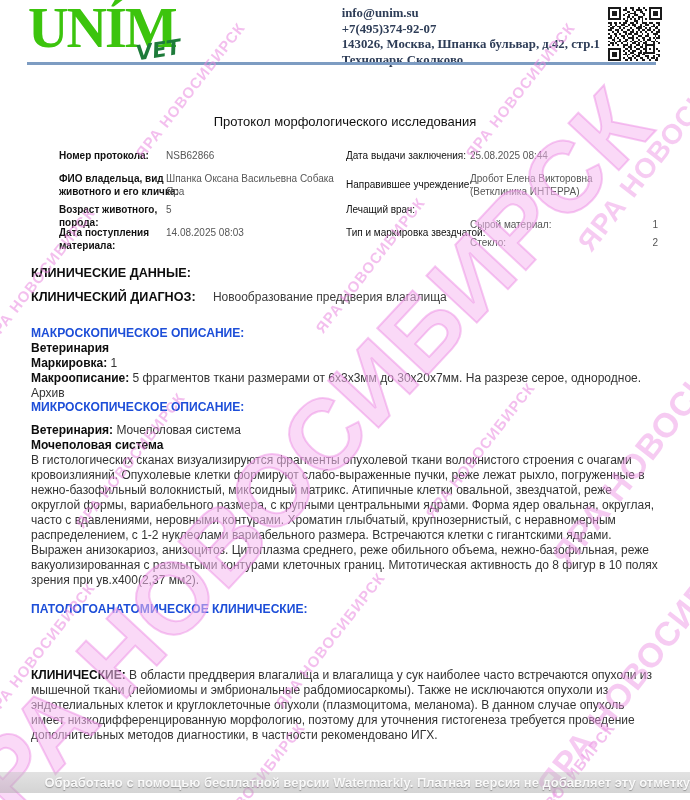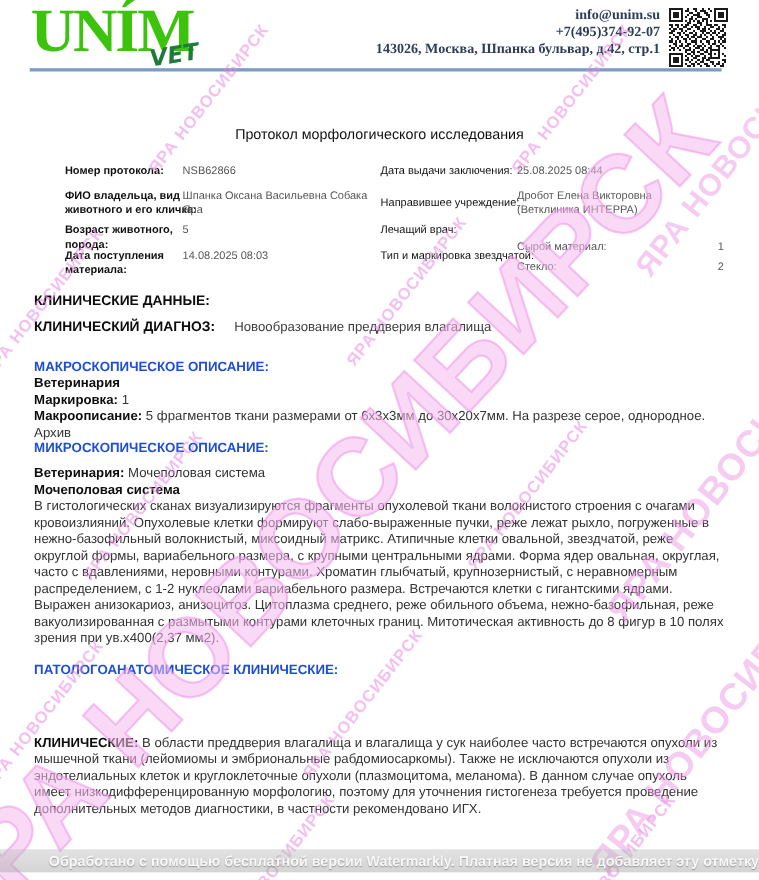--- a/index.html
+++ b/index.html
@@ -5,21 +5,21 @@
   html,body{margin:0;padding:0;background:#ffffff;}
   .page{position:relative;width:690px;height:800px;background:#fff;overflow:hidden;
         font-family:"Liberation Sans",sans-serif;color:#1f1f1f;}
 
   
   .logo{position:absolute;left:28px;top:6px;}
   .logo-main{font-family:Liberation Serif, serif;font-weight:800;font-size:56px;line-height:44px;
              color:#3cc40d;letter-spacing:-2px;}
   .logo-sub{position:absolute;left:108px;top:32px;font-family:"DejaVu Sans",sans-serif;
             font-style:italic;font-weight:700;font-size:21px;color:#1e7b3a;transform:rotate(-9deg);}
-  .contact{position:absolute;top:6px;right:90px;text-align:right;
+  .contact{position:absolute;top:6px;right:90px;text-align:left;
            font-family:"Liberation Serif",serif;font-weight:700;font-size:12.8px;line-height:15.5px;color:#2e3d57;}
   .qr{position:absolute;top:7px;right:28px;width:54px;height:54px;}
   .rule{position:absolute;top:62px;left:27px;width:629px;height:2.5px;background:#7d9cc2;}
 
   
   .doc-title{position:absolute;top:114px;left:0;width:100%;text-align:center;
              font-weight:400;font-size:13px;color:#111;}
 
   
   .info{position:absolute;left:0;top:0;width:690px;font-size:10px;line-height:12.5px;}
@@ -61,20 +61,21 @@
 
   <div class="logo">
     <div class="logo-main">UNÍM</div>
     <div class="logo-sub">VET</div>
   </div>
 
   <div class="contact">
     <div>info@unim.su</div>
     <div>+7(495)374-92-07</div>
     <div>143026, Москва, Шпанка бульвар, д.42, стр.1</div>
+    <div>Технопарк Сколково</div>
   </div>
 
   <svg class="qr" viewBox="0 0 29 29" shape-rendering="crispEdges">
     <rect x="0" y="0" width="29" height="29" fill="#fff"></rect>
     <g fill="#1a1a1a">
       <rect x="0" y="0" width="7" height="7"></rect>
         <rect x="22" y="0" width="7" height="7"></rect>
         <rect x="0" y="22" width="7" height="7"></rect>
       <rect x="2" y="2" width="3" height="3" fill="#1a1a1a"></rect>
       <path d="M9 0h1v1H9z M12 0h2v1h-2z M16 0h1v1h-1z M19 0h1v1h-1z M8 1h2v1H8z M13 1h1v1h-1z M15 1h3v1h-3z M20 1h1v1h-1z M10 2h2v1h-2z M14 2h1v1h-1z M17 2h2v1h-2z M9 3h1v1H9z M12 3h3v1h-3z M18 3h2v1h-2z M8 4h1v1H8z M11 4h1v1h-1z M14 4h2v1h-2z M19 4h1v1h-1z M10 5h2v1h-2z M13 5h1v1h-1z M16 5h3v1h-3z M8 6h1v1H8z M10 6h1v1h-1z M12 6h1v1h-1z M14 6h1v1h-1z M16 6h1v1h-1z M18 6h1v1h-1z M20 6h1v1h-1z M9 7h2v1H9z M14 7h2v1h-2z M18 7h1v1h-1z M0 8h2v1H0z M3 8h2v1H3z M6 8h1v1H6z M8 8h2v1H8z M12 8h2v1h-2z M15 8h1v1h-1z M18 8h3v1h-3z M22 8h2v1h-2z M26 8h2v1h-2z M1 9h1v1H1z M4 9h1v1H4z M7 9h2v1H7z M11 9h1v1h-1z M13 9h2v1h-2z M17 9h1v1h-1z M20 9h2v1h-2z M24 9h1v1h-1z M27 9h1v1h-1z M0 10h1v1H0z M2 10h2v1H2z M5 10h2v1H5z M9 10h2v1H9z M14 10h1v1h-1z M16 10h2v1h-2z M19 10h1v1h-1z M23 10h2v1h-2z M26 10h1v1h-1z M1 11h2v1H1z M6 11h1v1H6z M8 11h1v1H8z M12 11h1v1h-1z M15 11h3v1h-3z M20 11h1v1h-1z M22 11h1v1h-1z M25 11h2v1h-2z M0 12h2v1H0z M4 12h2v1H4z M7 12h1v1H7z M10 12h2v1h-2z M13 12h1v1h-1z M16 12h1v1h-1z M18 12h2v1h-2z M21 12h2v1h-2z M24 12h1v1h-1z M27 12h1v1h-1z M2 13h1v1H2z M5 13h1v1H5z M8 13h2v1H8z M12 13h2v1h-2z M15 13h1v1h-1z M17 13h1v1h-1z M20 13h1v1h-1z M23 13h1v1h-1z M26 13h2v1h-2z M0 14h1v1H0z M3 14h2v1H3z M6 14h1v1H6z M9 14h1v1H9z M11 14h2v1h-2z M14 14h2v1h-2z M18 14h1v1h-1z M21 14h1v1h-1z M24 14h3v1h-3z M1 15h1v1H1z M4 15h1v1H4z M7 15h2v1H7z M10 15h1v1h-1z M13 15h1v1h-1z M16 15h2v1h-2z M20 15h2v1h-2z M25 15h1v1h-1z M27 15h1v1h-1z M0 16h2v1H0z M3 16h1v1H3z M5 16h1v1H5z M8 16h1v1H8z M11 16h3v1h-3z M15 16h1v1h-1z M18 16h2v1h-2z M22 16h1v1h-1z M24 16h1v1h-1z M26 16h2v1h-2z M2 17h2v1H2z M6 17h1v1H6z M9 17h2v1H9z M13 17h1v1h-1z M16 17h1v1h-1z M19 17h1v1h-1z M21 17h2v1h-2z M25 17h1v1h-1z M0 18h1v1H0z M3 18h1v1H3z M5 18h2v1H5z M8 18h2v1H8z M12 18h1v1h-1z M14 18h2v1h-2z M17 18h1v1h-1z M20 18h1v1h-1z M23 18h2v1h-2z M26 18h1v1h-1z M1 19h2v1H1z M4 19h1v1H4z M7 19h1v1H7z M10 19h1v1h-1z M13 19h2v1h-2z M16 19h1v1h-1z M19 19h2v1h-2z M24 19h1v1h-1z M27 19h1v1h-1z M0 20h1v1H0z M2 20h1v1H2z M5 20h1v1H5z M8 20h3v1H8z M12 20h1v1h-1z M15 20h2v1h-2z M18 20h1v1h-1z M8 21h1v1H8z M11 21h2v1h-2z M14 21h1v1h-1z M17 21h2v1h-2z M9 22h2v1H9z M12 22h1v1h-1z M15 22h2v1h-2z M19 22h1v1h-1z M26 22h1v1h-1z M8 23h1v1H8z M11 23h1v1h-1z M13 23h2v1h-2z M17 23h1v1h-1z M27 23h1v1h-1z M9 24h1v1H9z M12 24h2v1h-2z M16 24h2v1h-2z M19 24h1v1h-1z M8 25h2v1H8z M11 25h1v1h-1z M14 25h1v1h-1z M16 25h1v1h-1z M18 25h2v1h-2z M26 25h2v1h-2z M10 26h1v1h-1z M13 26h1v1h-1z M15 26h2v1h-2z M20 26h2v1h-2z M24 26h1v1h-1z M27 26h1v1h-1z M8 27h1v1H8z M11 27h2v1h-2z M14 27h1v1h-1z M17 27h2v1h-2z M21 27h1v1h-1z M23 27h2v1h-2z M26 27h1v1h-1z M9 28h2v1H9z M12 28h1v1h-1z M15 28h1v1h-1z M18 28h2v1h-2z M22 28h1v1h-1z M25 28h2v1h-2z"></path>

